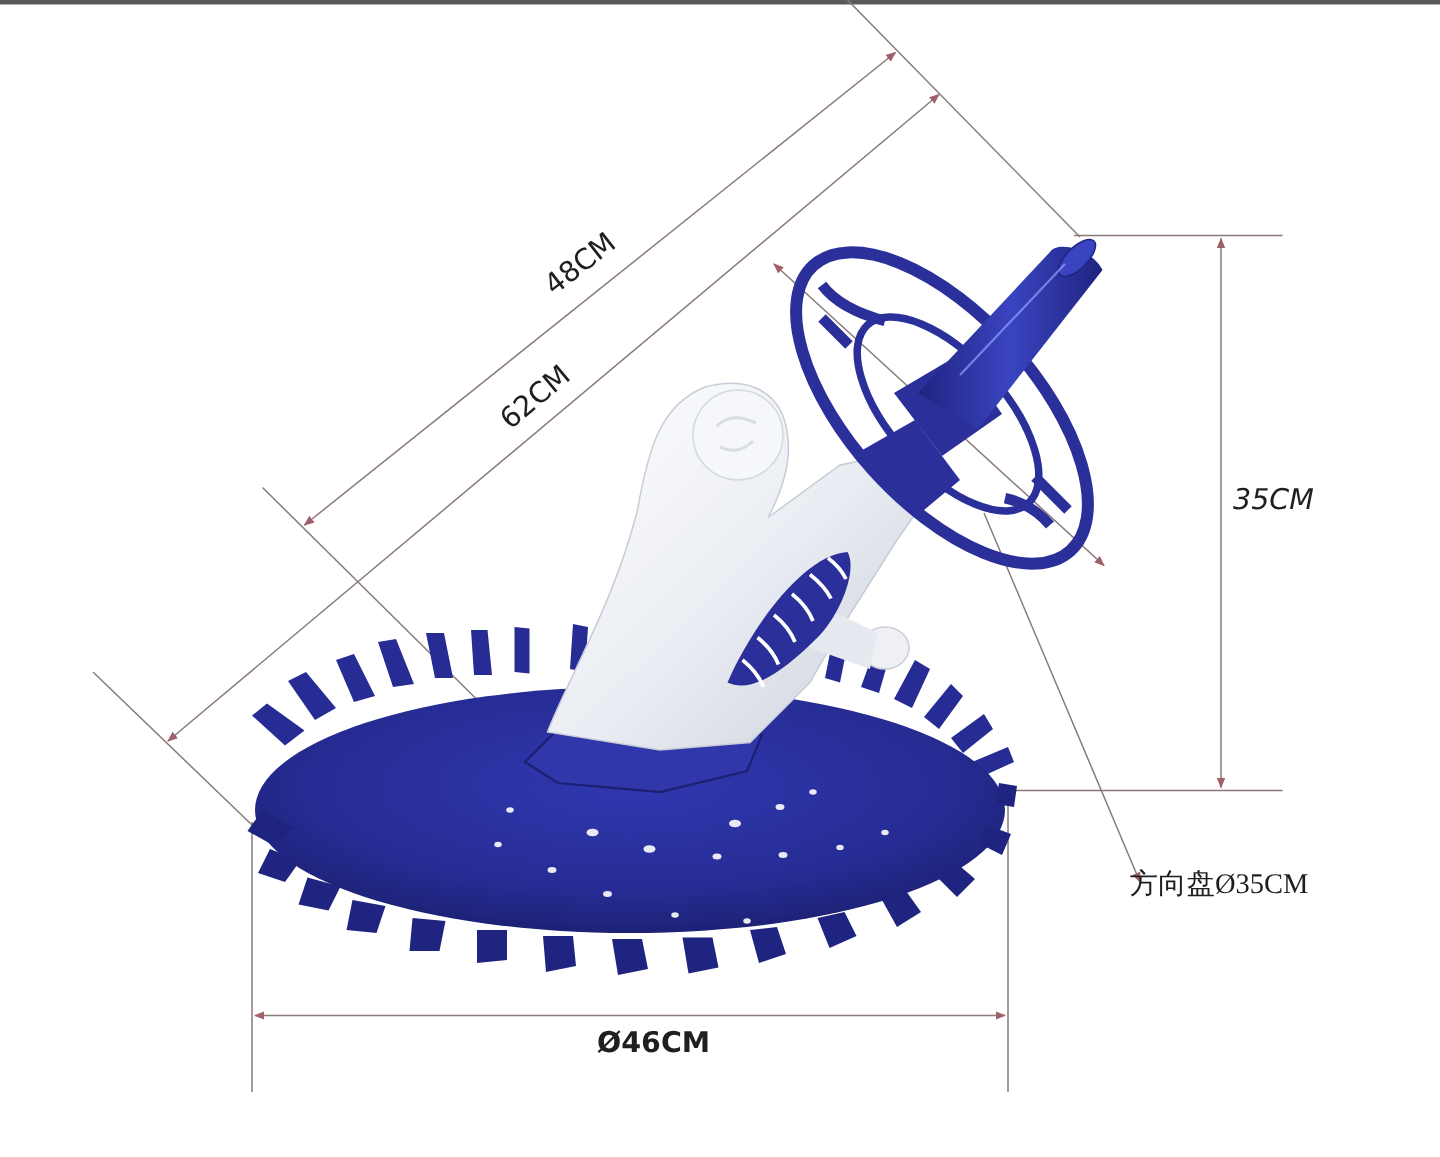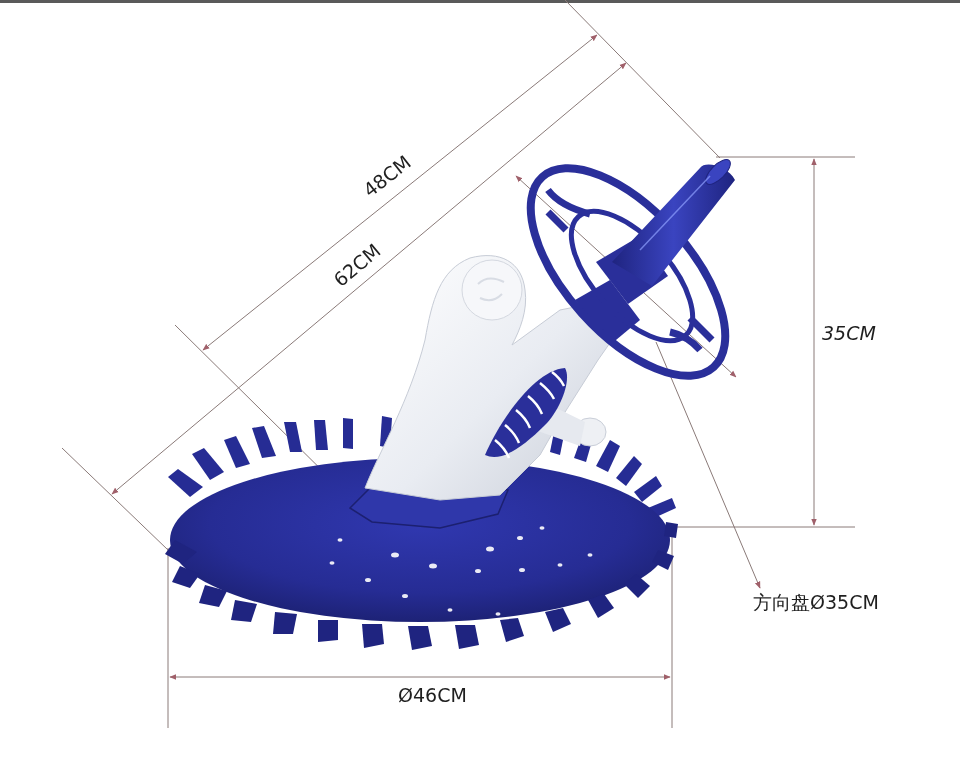--- a/index.html
+++ b/index.html
@@ -178,14 +178,14 @@
 
     <path d="M612,262 L700,168 C705,160 728,166 735,180 L652,286 Z" fill="url(#tubeGrad)"></path>
     <ellipse cx="718" cy="172" rx="16" ry="7" transform="rotate(-45 718 172)" fill="#3a44c0" stroke="#1f2480" stroke-width="1"></ellipse>
     <line x1="640" y1="250" x2="710" y2="176" stroke="#8fa0ff" stroke-width="1.5" opacity="0.7"></line>
   </g>
 </svg>
 
 <div class="dim-label rot" style="left:360px; top:165px; transform: rotate(-38deg);">48CM</div>
 <div class="dim-label rot" style="left:330px; top:254px; transform: rotate(-40deg);">62CM</div>
 <div class="dim-label" style="left:822px; top:322px;font-style:italic;">35CM</div>
-<div class="dim-label" style="left:753px; top:590px;">方向盘Ø35CM</div>
-<div class="dim-label" style="left:398px; top:684px;">Ø46CM</div>
+<div class="dim-label" style="left:753px; top:576px;font-family:Liberation Serif, serif;">方向盘Ø35CM</div>
+<div class="dim-label" style="left:398px; top:684px;font-weight:bold;">Ø46CM</div>
 
 </body></html>

